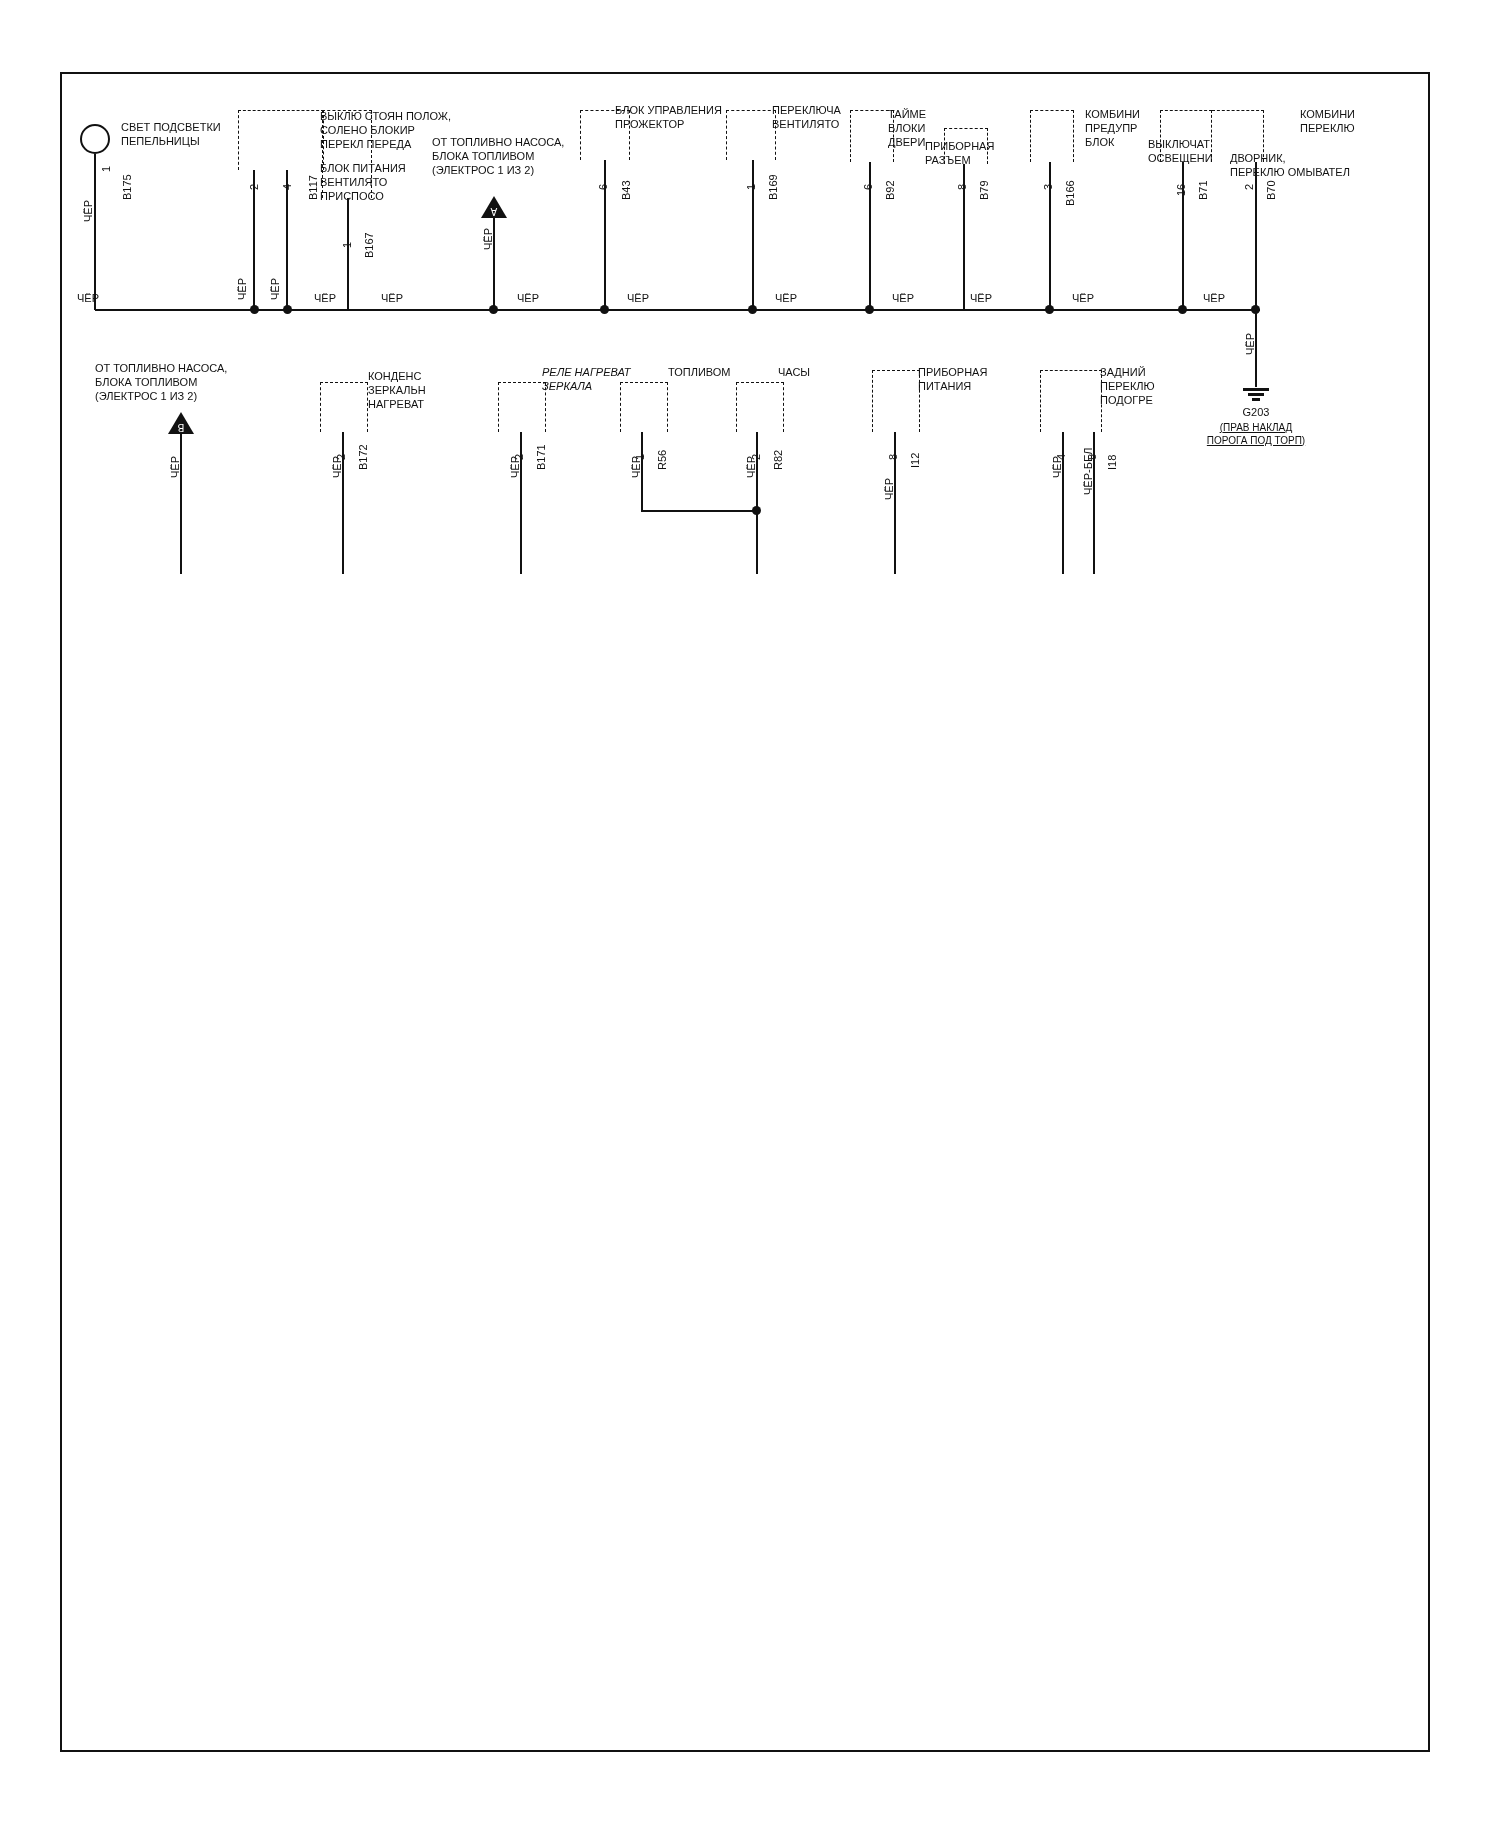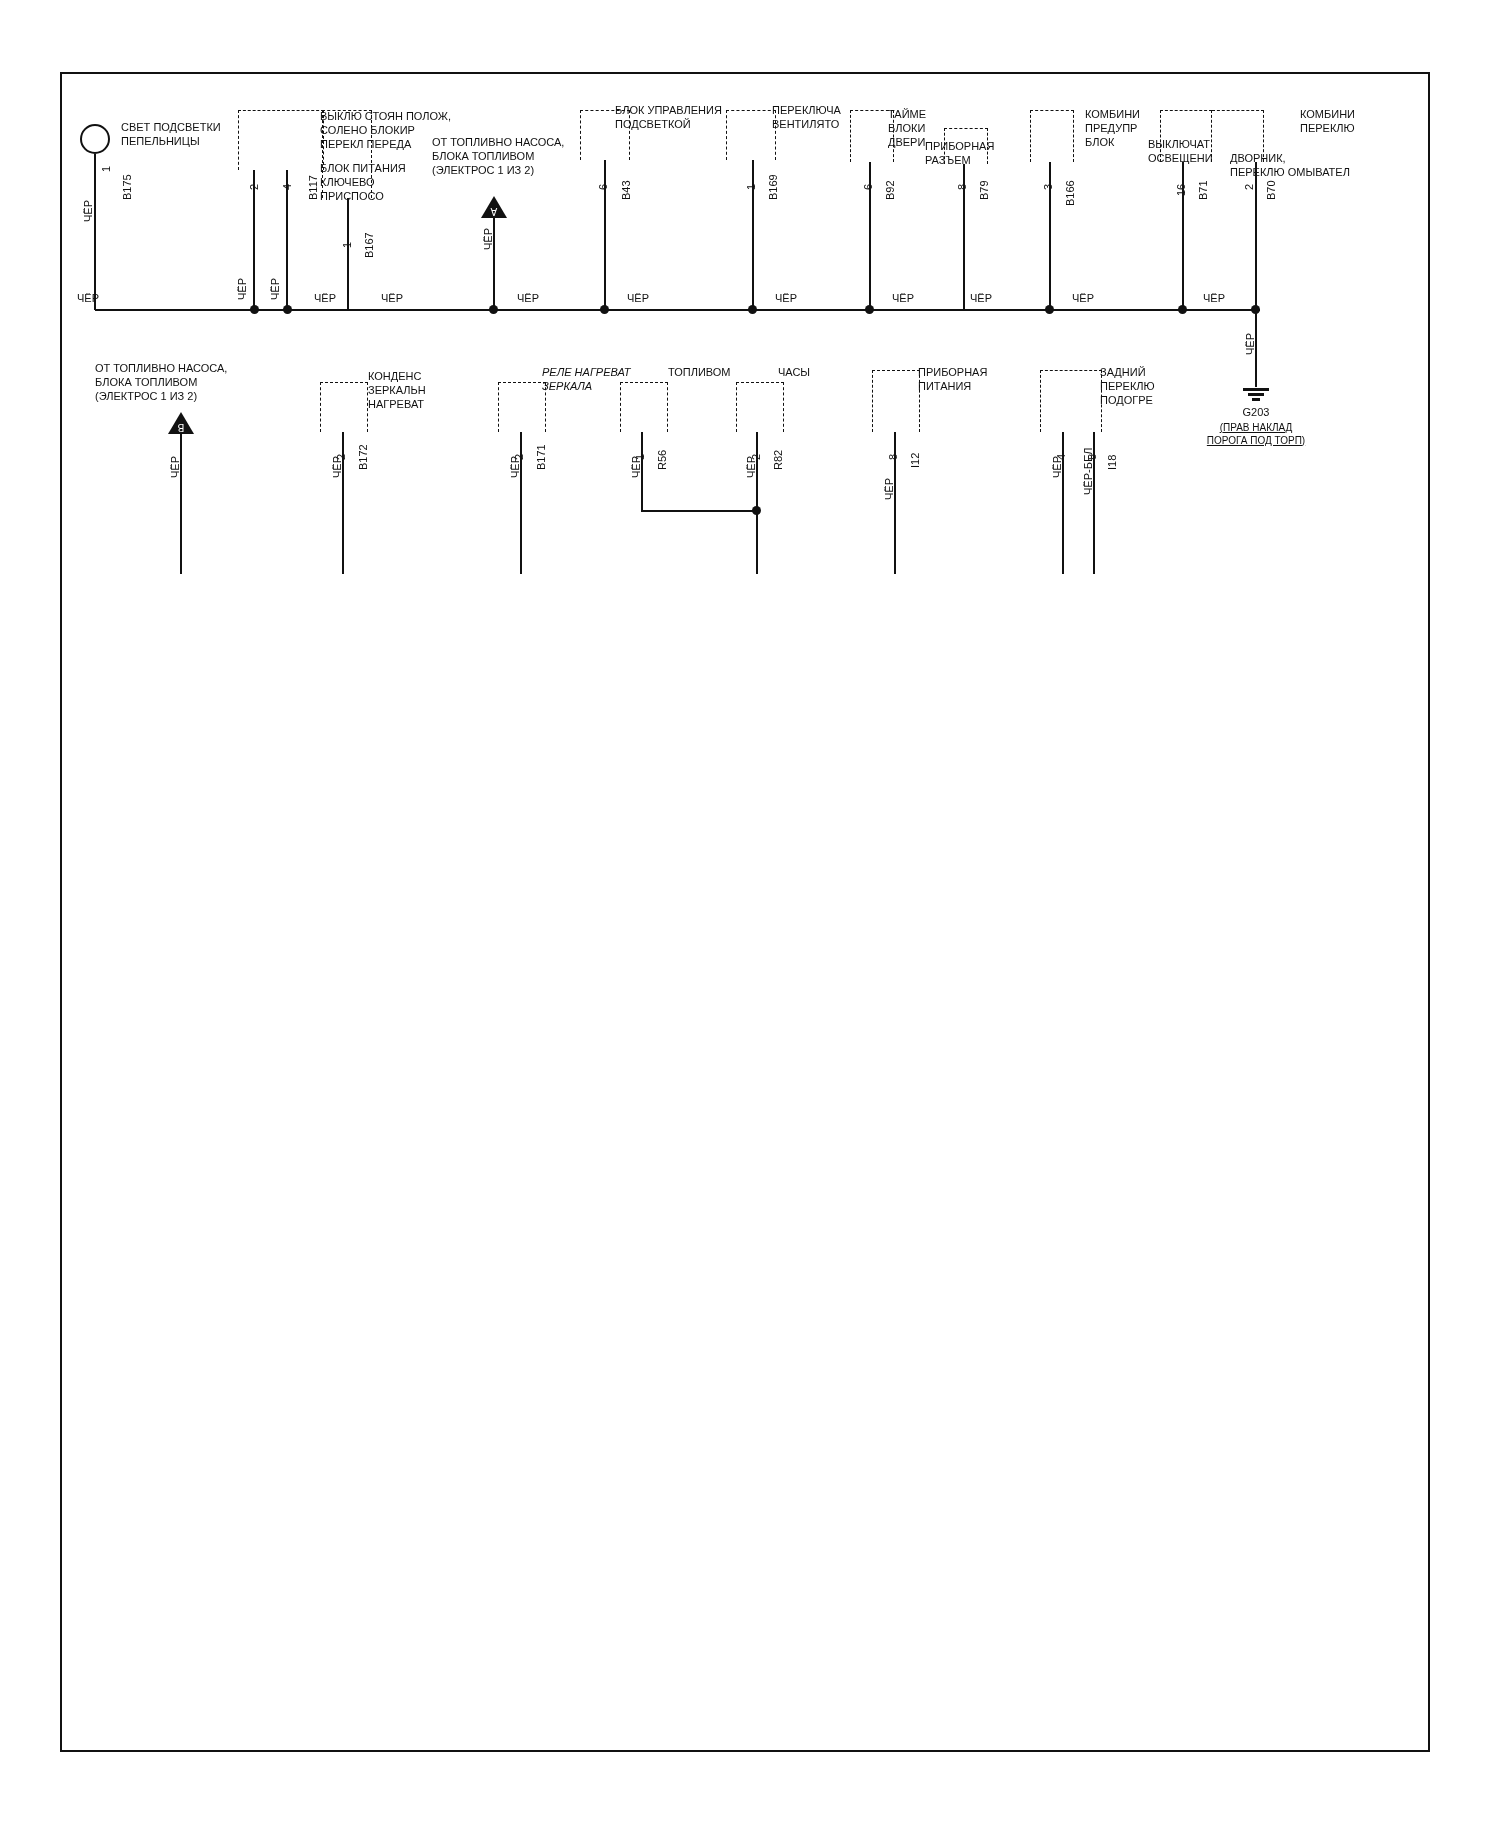--- a/index.html
+++ b/index.html
@@ -109,21 +109,21 @@
 
   <div class="brk" style="left:238px;top:110px;width:86px;height:60px;">
     <div class="t"></div>
       <div class="l"></div>
       <div class="r"></div>
   </div>
   <div class="lab" style="left:320px;top:110px;">ВЫКЛЮ СТОЯН ПОЛОЖ,
 СОЛЕНО БЛОКИР
 ПЕРЕКЛ ПЕРЕДА</div>
   <div class="lab" style="left:320px;top:162px;">БЛОК ПИТАНИЯ
-КЛЮЧЕВО
+ВЕНТИЛЯТО
 ПРИСПОСО</div>
   <div class="vlab" style="left:248px;top:190px;">2</div>
   <div class="vlab" style="left:281px;top:190px;">4</div>
   <div class="vlab" style="left:307px;top:200px;">B117</div>
   <div class="vlab" style="left:236px;top:300px;">ЧЁР</div>
   <div class="vlab" style="left:269px;top:300px;">ЧЁР</div>
   <div class="vline" style="left:253px;top:170px;height:140px;"></div>
   <div class="vline" style="left:286px;top:170px;height:140px;"></div>
   <div class="dot" style="left:250px;top:305px;"></div>
   <div class="dot" style="left:283px;top:305px;"></div>
@@ -148,21 +148,21 @@
   <div class="vlab" style="left:482px;top:250px;">ЧЁР</div>
   <div class="dot" style="left:489px;top:305px;"></div>
   <div class="lab" style="left:517px;top:292px;">ЧЁР</div>
 
   <div class="brk" style="left:580px;top:110px;width:50px;height:50px;">
     <div class="t"></div>
       <div class="l"></div>
       <div class="r"></div>
   </div>
   <div class="lab" style="left:615px;top:104px;">БЛОК УПРАВЛЕНИЯ
-ПОДСВЕТКОЙ</div>
+ПРОЖЕКТОР</div>
   <div class="vlab" style="left:597px;top:190px;">6</div>
   <div class="vlab" style="left:620px;top:200px;">B43</div>
   <div class="vline" style="left:604px;top:160px;height:150px;"></div>
   <div class="dot" style="left:600px;top:305px;"></div>
   <div class="lab" style="left:627px;top:292px;">ЧЁР</div>
 
   <div class="brk" style="left:726px;top:110px;width:50px;height:50px;">
     <div class="t"></div>
       <div class="l"></div>
       <div class="r"></div>

